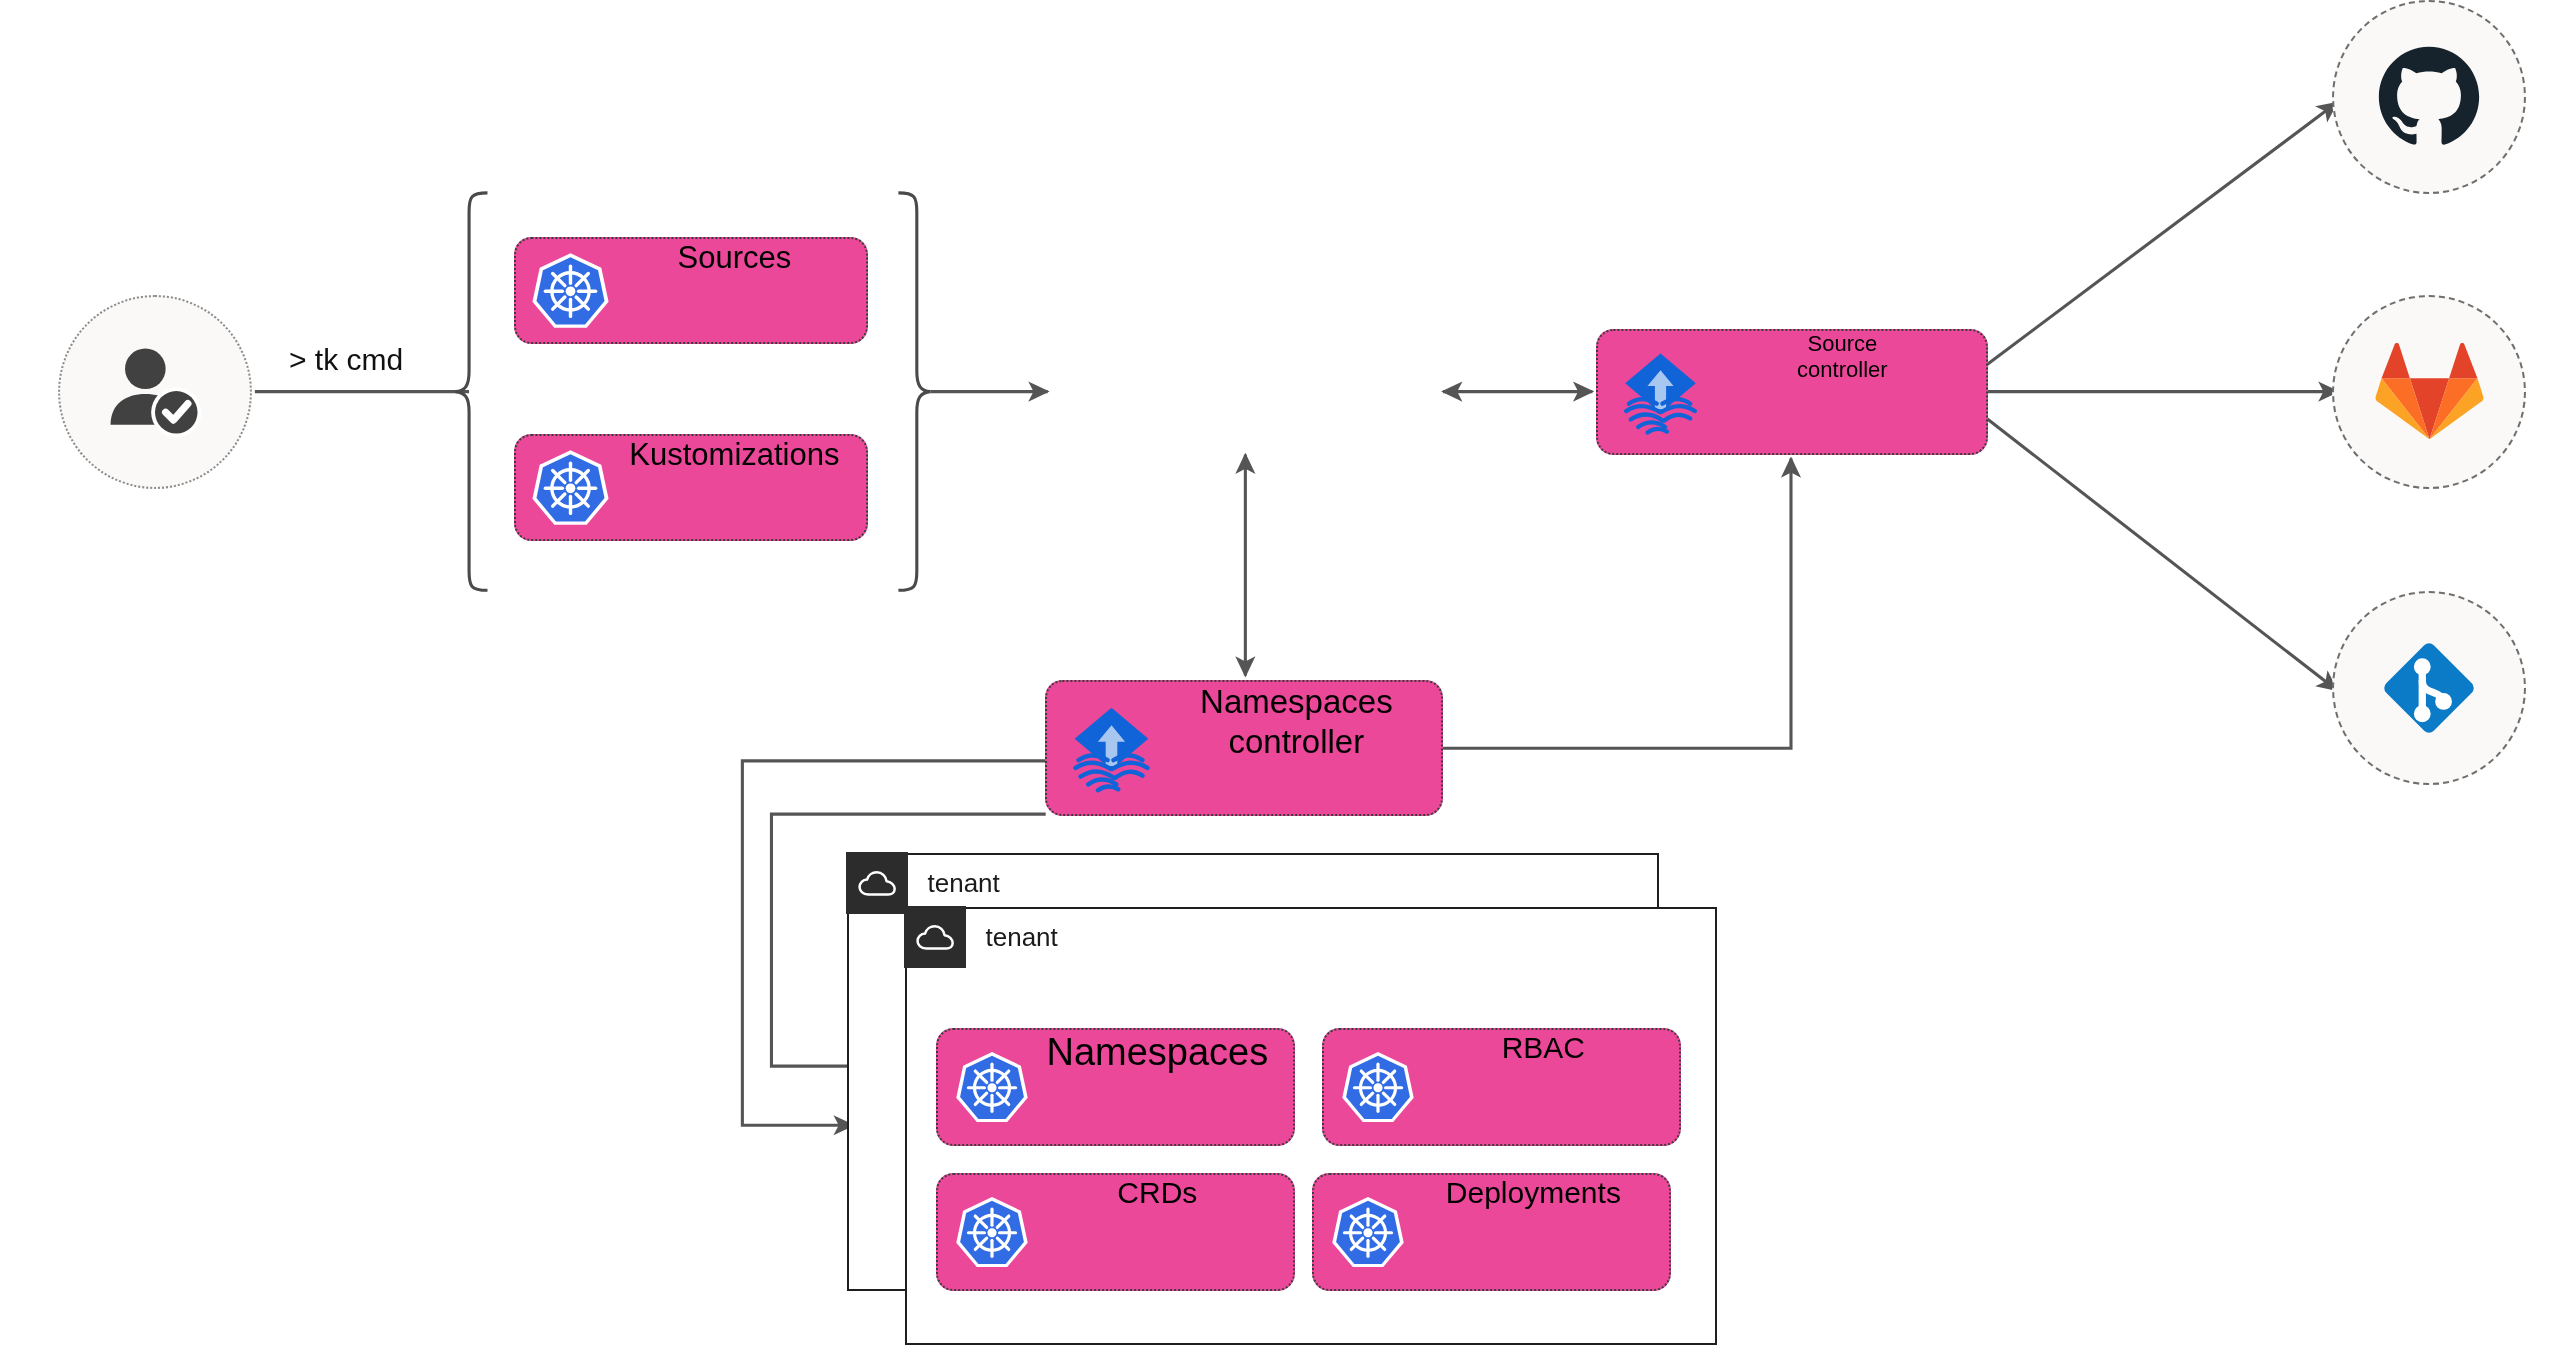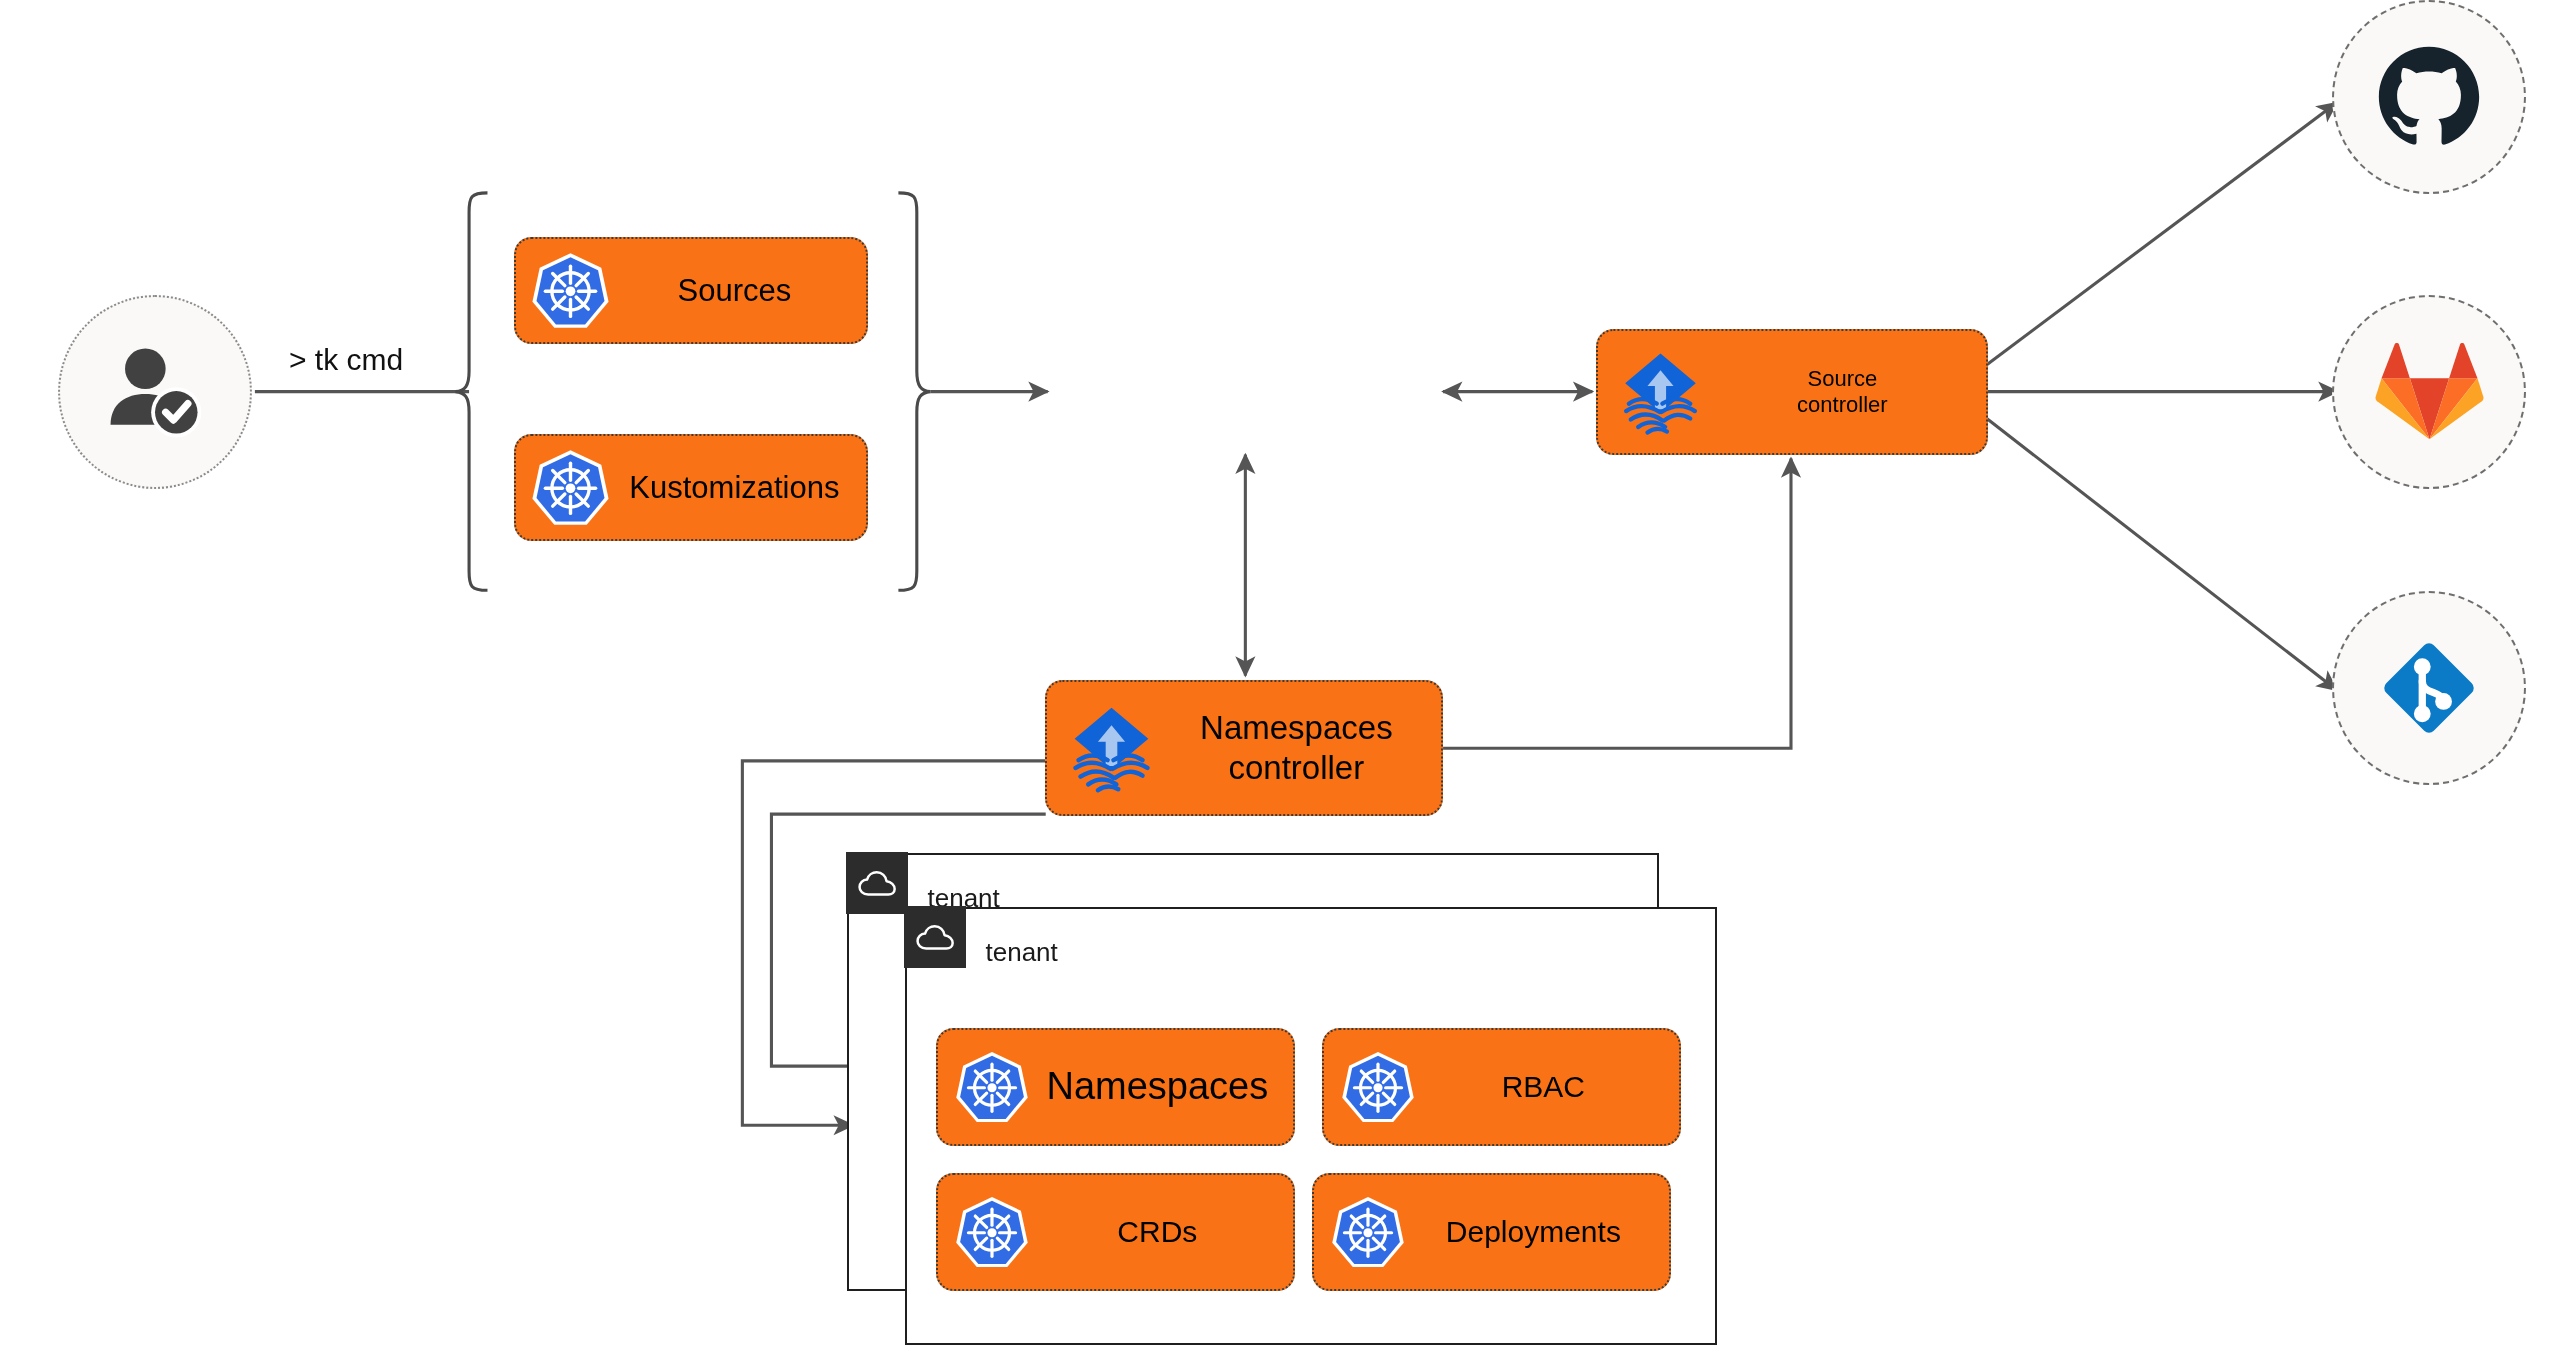--- a/index.html
+++ b/index.html
@@ -17,25 +17,24 @@
     width: 2576px;
     height: 1355px;
     background: #ffffff;
     overflow: hidden;
   }
   
   .abs { position: absolute; box-sizing: border-box; }
 
   
   .node {
-    background: #f97316;
+    background: #ec4899;
     border: 2.9px dotted #3b3b3b;
     border-radius: 17.4px;
     display: flex;
-    align-items: center;
     box-sizing: border-box;
   }
   .node .node-icon {
     flex: 0 0 auto;
     display: flex;
     align-items: center;
     justify-content: center;
   }
   .node .node-label {
     flex: 1 1 auto;
@@ -62,21 +61,21 @@
   .tenant-panel {
     background: #ffffff;
     border: 2.9px solid #1f1f1f;
     box-sizing: border-box;
   }
   .tenant-head {
     position: absolute;
     top: -2.9px;
     left: -2.9px;
     display: flex;
-    align-items: flex-end;
+    align-items: center;
     height: 62px;
   }
   .tenant-badge {
     width: 62px;
     height: 62px;
     background: #2c2c2c;
     display: flex;
     align-items: center;
     justify-content: center;
     flex: 0 0 auto;

